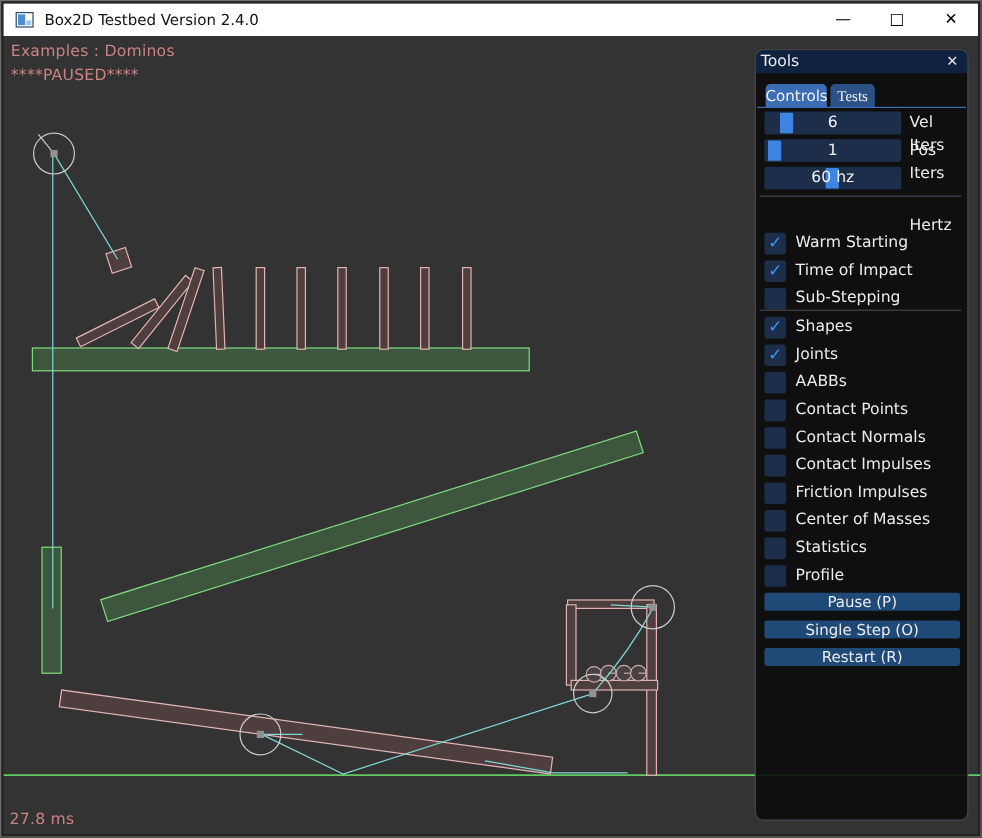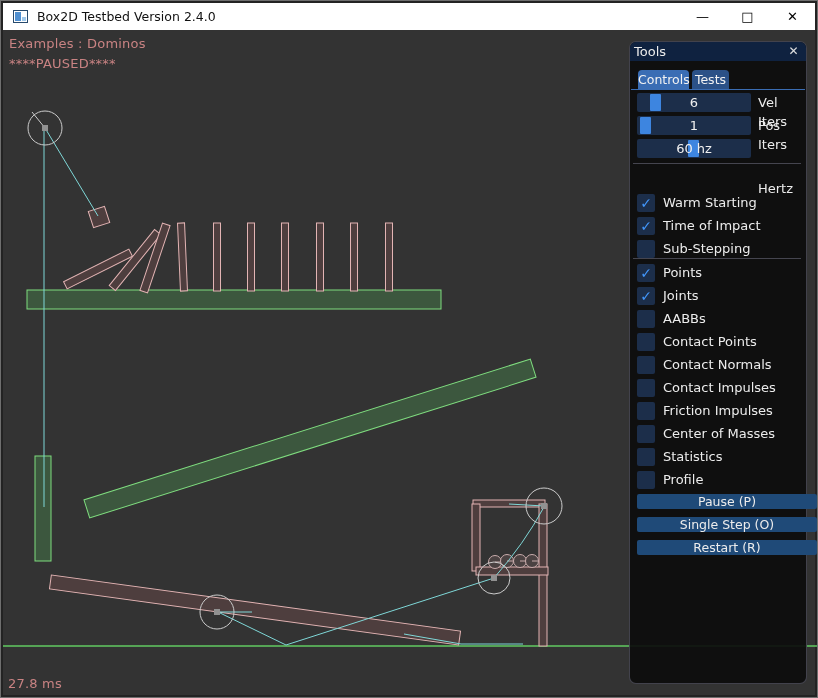--- a/index.html
+++ b/index.html
@@ -26,35 +26,35 @@
   .panel { position:absolute; left:626px; top:11px; width:178px; height:643px;
            background:rgba(13,13,13,0.93); border:1px solid rgba(110,110,128,0.55);
            border-radius:7px; color:#ececec; font-size:13px; z-index:10; }
   .panel-title { position:absolute; left:0; top:0; right:0; height:19px; background:#0f2240;
                  border-radius:6px 6px 0 0; line-height:19px; padding-left:4px; }
   .panel-close { position:absolute; top:2px; right:5px; width:15px; height:15px; text-align:center;
                  line-height:15px; font-size:12px; color:#e0e0e0; }
   .tab { position:absolute; height:20px; line-height:20px; text-align:center;
          border-radius:4px 4px 0 0; color:#f2f2f2; font-size:12.5px; }
   .tab.active { background:#3a6db4; }
-  .tab.inactive { background:#2b5187; }
+  .tab.inactive { background:#2b5187;font-family:Liberation Serif, serif; }
   .tab-line { position:absolute; left:1px; right:1px; height:1px; background:#3a6db4; }
   .slider { position:absolute; left:7px; width:114px; height:19px; background:#1c2e4a;
             border-radius:2px; }
   .grab { position:absolute; top:1px; width:11px; height:17px; background:#3d85e0; border-radius:1px; }
   .sval { position:absolute; left:0; right:0; top:0; bottom:0; text-align:center;
           line-height:19px; color:#f0f0f0; }
   .slabel { position:absolute; left:128px; height:19px; line-height:19px; color:#ececec; }
   .sep { position:absolute; left:3px; right:5px; height:1px; background:#45454f; }
   .cbrow { position:absolute; left:7px; right:4px; height:18px; }
   .cbbox { position:absolute; left:0; top:0; width:18px; height:18px; background:#1c2e4a;
            border-radius:2px; text-align:center; }
   .mark { font-size:14px; font-weight:bold; color:#4296fa; line-height:18px; }
   .cblabel { position:absolute; left:26px; line-height:18px; }
-  .pbtn { position:absolute; left:7px; width:180px; height:15px; background:#1f4a78;
+  .pbtn { position:absolute; left:7px; width:163px; height:15px; background:#1f4a78;
           border-radius:2px; text-align:center; line-height:15px; color:#ececec; font-size:12.5px; }
 </style>
 </head>
 <body>
 
 <div class="window">
 
   <div class="titlebar">
     <div class="app-icon">
         <div class="half"></div>
@@ -178,21 +178,21 @@
       </div>
       <div class="cbrow" style="top:198px;">
         <span class="cbbox"><span class="mark"></span></span>
         <span class="cblabel">Sub-Stepping</span>
       </div>
 
       <div class="sep" style="top:216px;"></div>
 
       <div class="cbrow" style="top:222px;">
         <span class="cbbox"><span class="mark">✓</span></span>
-        <span class="cblabel">Points</span>
+        <span class="cblabel">Shapes</span>
       </div>
       <div class="cbrow" style="top:245px;">
         <span class="cbbox"><span class="mark">✓</span></span>
         <span class="cblabel">Joints</span>
       </div>
       <div class="cbrow" style="top:268px;">
         <span class="cbbox"><span class="mark"></span></span>
         <span class="cblabel">AABBs</span>
       </div>
       <div class="cbrow" style="top:291px;">

